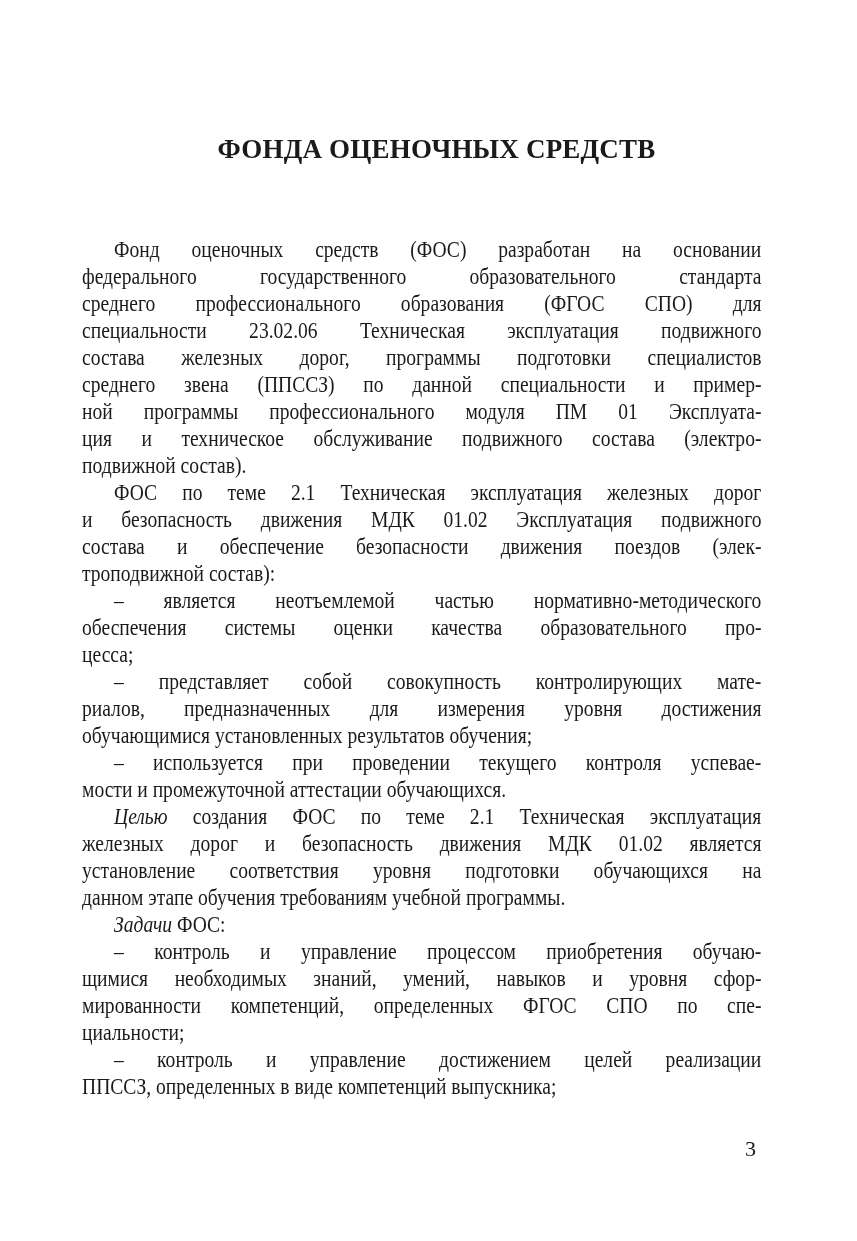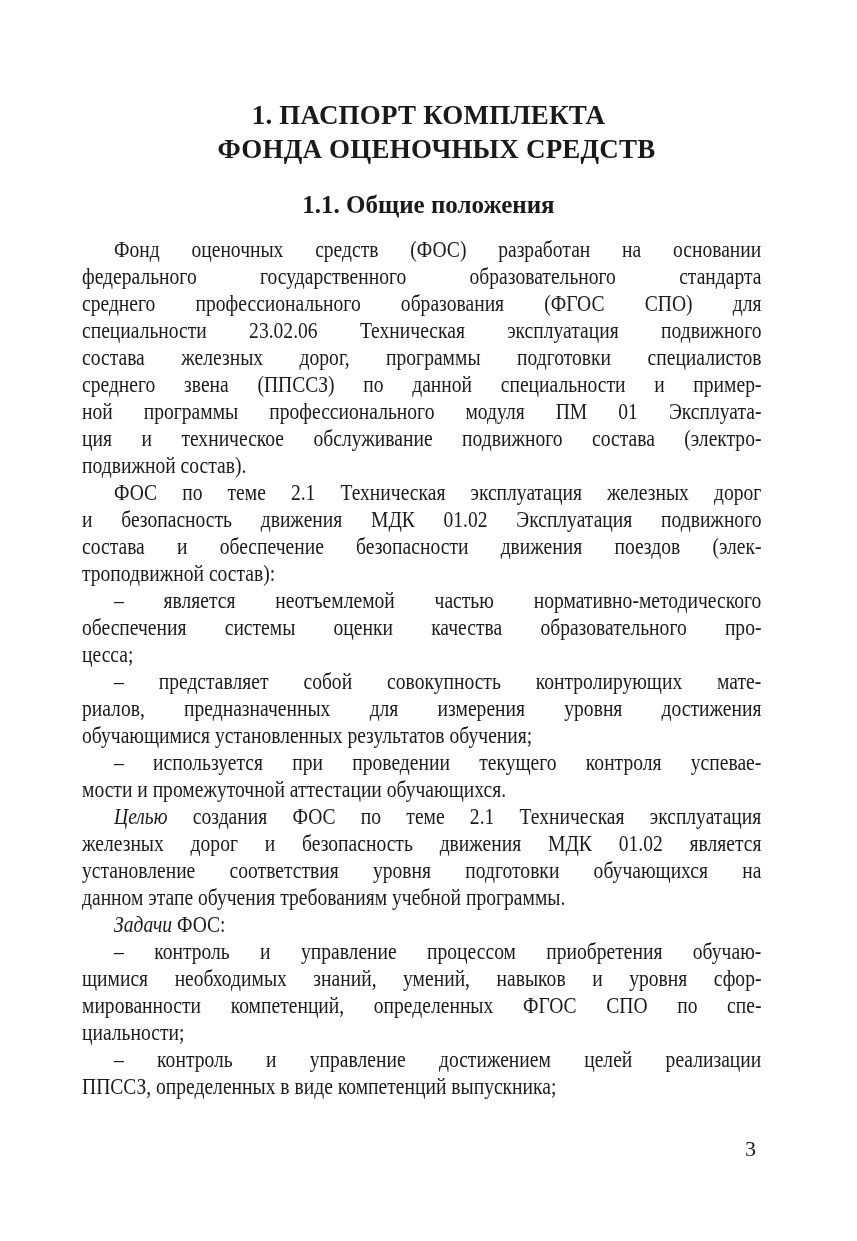--- a/index.html
+++ b/index.html
@@ -69,24 +69,22 @@
       top: 1136px;
       font-size: 22px;
       line-height: 26px;
     }
   </style>
 </head>
 <body>
 
 <div class="page">
 
-  <div class="h1" style="top:98px;">1. ПАСПОРТ КОМПЛЕКТА</div>
   <div class="h1" style="top:132px;margin-left:8px;">ФОНДА ОЦЕНОЧНЫХ СРЕДСТВ</div>
 
-  <div class="h2" style="top:190px;">1.1. Общие положения</div>
 
   <div>
     <div class="line indent" style="top:237px;">Фонд оценочных средств (ФОС) разработан на основании</div>
     <div class="line" style="top:264px;">федерального государственного образовательного стандарта</div>
     <div class="line" style="top:291px;">среднего профессионального образования (ФГОС СПО) для</div>
     <div class="line" style="top:318px;">специальности 23.02.06 Техническая эксплуатация подвижного</div>
     <div class="line" style="top:345px;">состава железных дорог, программы подготовки специалистов</div>
     <div class="line" style="top:372px;">среднего звена (ППССЗ) по данной специальности и пример-</div>
     <div class="line" style="top:399px;">ной программы профессионального модуля ПМ 01 Эксплуата-</div>
     <div class="line" style="top:426px;">ция и техническое обслуживание подвижного состава (электро-</div>

